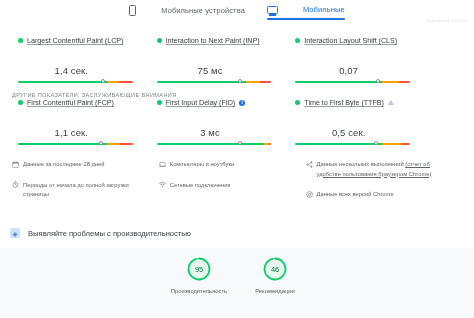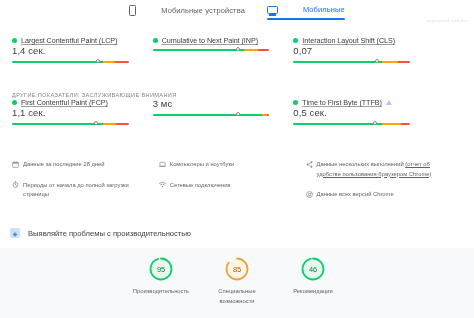--- a/index.html
+++ b/index.html
@@ -22,40 +22,40 @@
   .tab .underline { position: absolute; left: 0; right: 0; bottom: -6px; height: 2px; background: #1a73e8; border-radius: 1px; }
   .ico-phone { width: 7px; height: 11px; border: 1.2px solid #5f6368; border-radius: 1.5px; }
   .ico-desktop { width: 11px; height: 8px; border: 1.2px solid #1a73e8; border-radius: 1.5px; position: relative; }
   .ico-desktop::after { content:""; position:absolute; left:1px; right:1px; bottom:-3px; height:1.2px; background:#1a73e8; }
 
   .faint {
     position:absolute; right: 6px; top: 18px; font-size: 4px; color: #d9dde2; letter-spacing:.3px;
   }
 
   
-  .metrics-wrap { position: absolute; left: 0; top: 30px; width: 422px; }
+  .metrics-wrap { position: absolute; left: 0; top: 30px; width: 422px; padding-left: 6px; }
   .metric-row { display: flex; }
   .metric {
     width: 158px; padding: 6px 12px 4px 12px;
   }
   .metric-head { display: flex; align-items: center; gap: 4px; }
   .dot { width: 5px; height: 5px; border-radius: 50%; background: #0cce6b; flex: none; }
   .m-name {
     font-size: 7.2px; color: #3c4043; text-decoration: underline;
     text-decoration-color: #9aa0a6; white-space: nowrap; letter-spacing: -.05px;
   }
   .badge-i {
     width: 6px; height: 6px; border-radius: 50%; background: #1a73e8; color: #fff;
     font-size: 4.6px; line-height: 6px; text-align: center; flex: none; font-weight: bold;
   }
   .badge-tri {
     width:0; height:0; border-left:3px solid transparent; border-right:3px solid transparent;
     border-bottom: 5px solid #b9c6e8; flex:none;
   }
-  .m-value { font-size: 9.5px; color: #3c4043; text-align: left; margin: 0 8px 2px 0; letter-spacing: .1px; }
+  .m-value { font-size: 9.5px; color: #3c4043; text-align: center; margin: 20px 8px 2px 0; letter-spacing: .1px; }
 
   .bar { position: relative; height: 7px; margin-top: 1px; }
   .bar .track { position: absolute; left: 0; right: 0; top: 3px; height: 2.2px; border-radius: 2px; overflow: hidden; display: flex; }
   .seg-g { background: #0cce6b; }
   .seg-y { background: #ffa400; }
   .seg-r { background: #ff4e42; }
   .marker {
     position: absolute; top: 1px; width: 4px; height: 4px; border-radius: 50%;
     background: #fff; border: 1.1px solid #8a8f94; transform: translateX(-50%);
   }
@@ -142,22 +142,23 @@
               <span class="seg-y" style="width:10%"></span>
               <span class="seg-r" style="width:12%"></span>
             </div>
           <span class="marker" style="left:74%"></span>
         </div>
       </div>
 
       <div class="metric">
         <div class="metric-head">
           <span class="dot"></span>
-          <span class="m-name">Cumulative to Next Paint (INP)</span>
-        </div>
+          <span class="m-name">Interaction to Next Paint (INP)</span>
+        </div>
+        <div class="m-value">75 мс</div>
         <div class="bar">
           <div class="track">
               <span class="seg-g" style="width:78%"></span>
               <span class="seg-y" style="width:12%"></span>
               <span class="seg-r" style="width:10%"></span>
             </div>
           <span class="marker" style="left:73%"></span>
         </div>
       </div>
 
@@ -195,20 +196,25 @@
           <div class="track">
               <span class="seg-g" style="width:78%"></span>
               <span class="seg-y" style="width:11%"></span>
               <span class="seg-r" style="width:11%"></span>
             </div>
           <span class="marker" style="left:72%"></span>
         </div>
       </div>
 
       <div class="metric">
+        <div class="metric-head">
+          <span class="dot"></span>
+          <span class="m-name">First Input Delay (FID)</span>
+          <span class="badge-i">i</span>
+        </div>
         <div class="m-value">3 мс</div>
         <div class="bar">
           <div class="track">
               <span class="seg-g" style="width:94%"></span>
               <span class="seg-y" style="width:4%"></span>
               <span class="seg-r" style="width:2%"></span>
             </div>
           <span class="marker" style="left:73%"></span>
         </div>
       </div>
@@ -318,30 +324,20 @@
       <div class="gauge">
         <svg width="26" height="26" viewBox="0 0 26 26">
           <circle cx="13" cy="13" r="10.5" fill="#e8f7ee" stroke="none"></circle>
           <circle cx="13" cy="13" r="10.5" fill="none" stroke="#0cce6b" stroke-width="1.8" stroke-dasharray="62.7 3.3" stroke-linecap="round" opacity="1"></circle>
         </svg>
         <span class="num" style="color:#0b8043">95</span>
       </div>
       <span class="score-label">Производительность</span>
     </div>
 
-    <div class="score">
-      <div class="gauge">
-        <svg width="26" height="26" viewBox="0 0 26 26">
-          <circle cx="13" cy="13" r="10.5" fill="#fdf6e7" stroke="none"></circle>
-          <circle cx="13" cy="13" r="10.5" fill="none" stroke="#e8a33d" stroke-width="1.8" stroke-dasharray="56.1 9.9" stroke-linecap="round"></circle>
-        </svg>
-        <span class="num" style="color:#b06000">85</span>
-      </div>
-      <span class="score-label">Специальные возможности</span>
-    </div>
 
     <div class="score">
       <div class="gauge">
         <svg width="26" height="26" viewBox="0 0 26 26">
           <circle cx="13" cy="13" r="10.5" fill="#e8f7ee" stroke="none"></circle>
           <circle cx="13" cy="13" r="10.5" fill="none" stroke="#0cce6b" stroke-width="1.8" stroke-dasharray="63.4 2.6" stroke-linecap="round"></circle>
         </svg>
         <span class="num" style="color:#0b8043">46</span>
       </div>
       <span class="score-label">Рекомендации</span>

